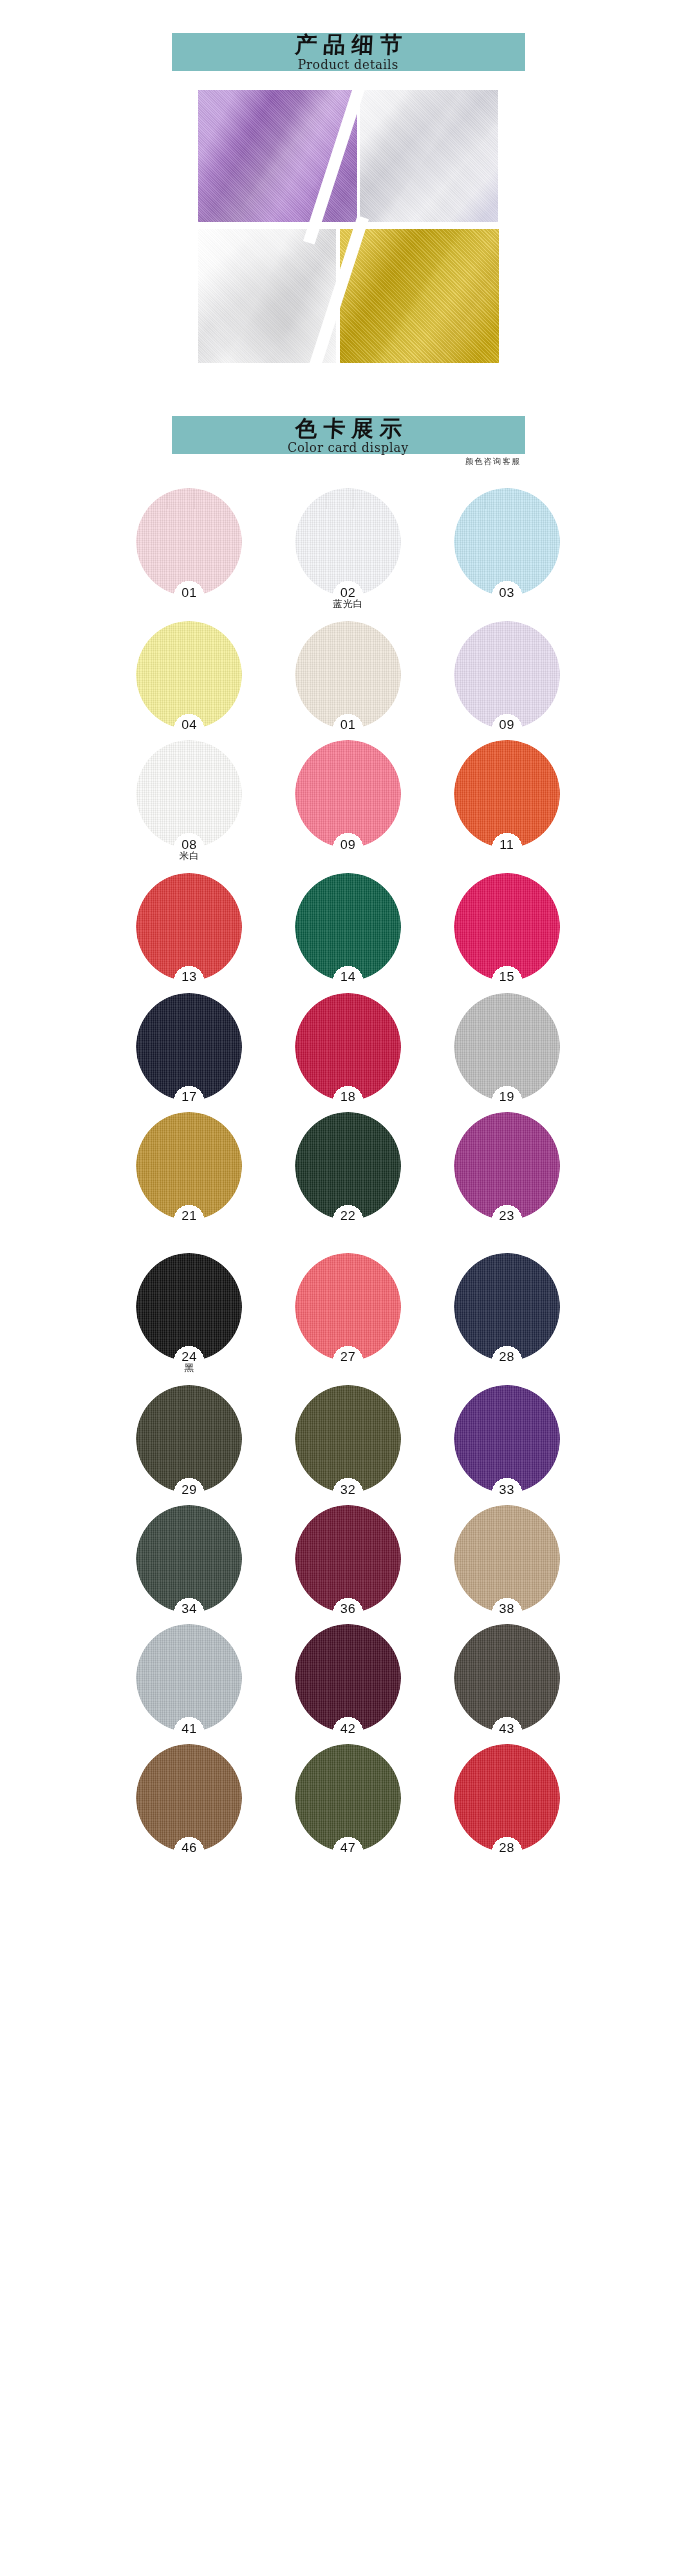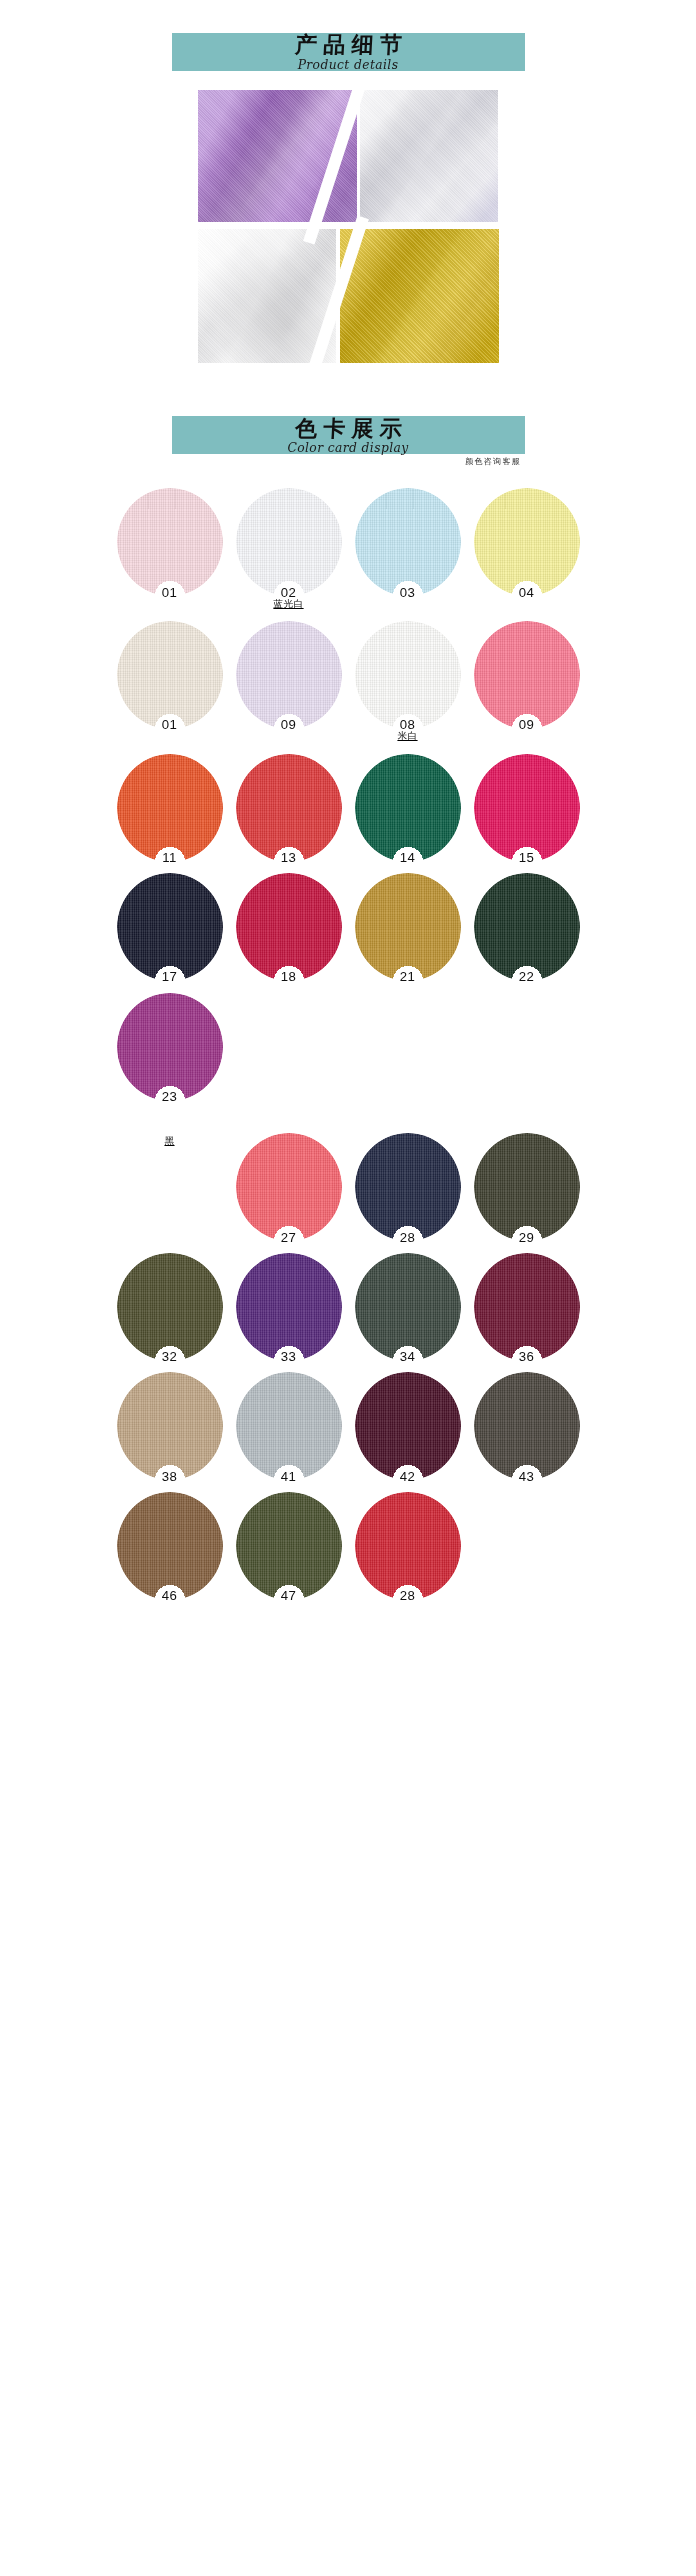--- a/index.html
+++ b/index.html
@@ -25,21 +25,20 @@
   }
   .banner-cn{
     font-family:"DejaVu Sans", sans-serif;
     font-size:22px;font-weight:700;color:#111;
     letter-spacing:6.2px;line-height:1;
     text-indent:6.2px;
     transform:skewX(-3deg);
   }
   .banner-en{
     font-family:"DejaVu Serif", serif;
-    font-style:italic;
     font-size:12.3px;color:#1c1c1c;
     line-height:1;margin-top:2.6px;letter-spacing:0.4px;
   }
   .banner-note{
     width:353px;text-align:right;
     font-family:"DejaVu Sans", sans-serif;
     font-size:8px;color:#2b2b2b;letter-spacing:1.3px;
     margin-top:1.8px;padding-right:3.5px;
   }
 
@@ -106,22 +105,22 @@
 
   
   .slash{position:absolute;background:#fff;}
   .slash-top{left:132px;top:-19.4px;width:11.5px;height:176px;transform:rotate(18deg);}
   .slash-bottom{left:132px;top:123px;width:11.5px;height:176px;transform:rotate(18deg);}
   .gap-h{left:0;top:132px;width:301px;height:6.2px;background:#fff;position:absolute;}
 
   
   .swatch-grid{
     width:476px;margin:21px auto 0 auto;
-    display:grid;grid-template-columns:repeat(4,1fr);
-    row-gap:11.5px;column-gap:0;text-decoration:underline;
+    display:grid;grid-template-columns:repeat(3,1fr);
+    row-gap:11.5px;column-gap:0;
   }
   .swatch{
     display:flex;flex-direction:column;align-items:center;
     position:relative;
   }
   .disc-wrap{position:relative;width:106px;height:108px;}
   .disc{
     position:absolute;left:0;top:0;width:106px;height:108px;
     border-radius:50%;
     -webkit-mask-image:radial-gradient(circle 15px at 50% 108px, transparent 0 15px, #000 15px);
@@ -287,20 +286,27 @@
       </div>
       <div class="swatch">
         <div class="disc-wrap">
           <div class="disc" style="background: rgb(195, 21, 64);"></div>
           <div class="code">18</div>
         </div>
         <div class="cname"></div>
       </div>
       <div class="swatch">
         <div class="disc-wrap">
+          <div class="disc" style="background: rgb(188, 188, 188);"></div>
+          <div class="code">19</div>
+        </div>
+        <div class="cname"></div>
+      </div>
+      <div class="swatch">
+        <div class="disc-wrap">
           <div class="disc" style="background: rgb(188, 146, 51);"></div>
           <div class="code">21</div>
         </div>
         <div class="cname"></div>
       </div>
       <div class="swatch">
         <div class="disc-wrap">
           <div class="disc" style="background: rgb(27, 51, 38);"></div>
           <div class="code">22</div>
         </div>
@@ -308,20 +314,24 @@
       </div>
       <div class="swatch">
         <div class="disc-wrap">
           <div class="disc" style="background: rgb(155, 52, 135);"></div>
           <div class="code">23</div>
         </div>
         <div class="cname"></div>
       </div>
       <div class="spacer-row"></div>
       <div class="swatch">
+        <div class="disc-wrap">
+          <div class="disc" style="background: rgb(18, 18, 18);"></div>
+          <div class="code">24</div>
+        </div>
         <div class="cname">黑</div>
       </div>
       <div class="swatch">
         <div class="disc-wrap">
           <div class="disc" style="background: rgb(244, 100, 111);"></div>
           <div class="code">27</div>
         </div>
         <div class="cname"></div>
       </div>
       <div class="swatch">

